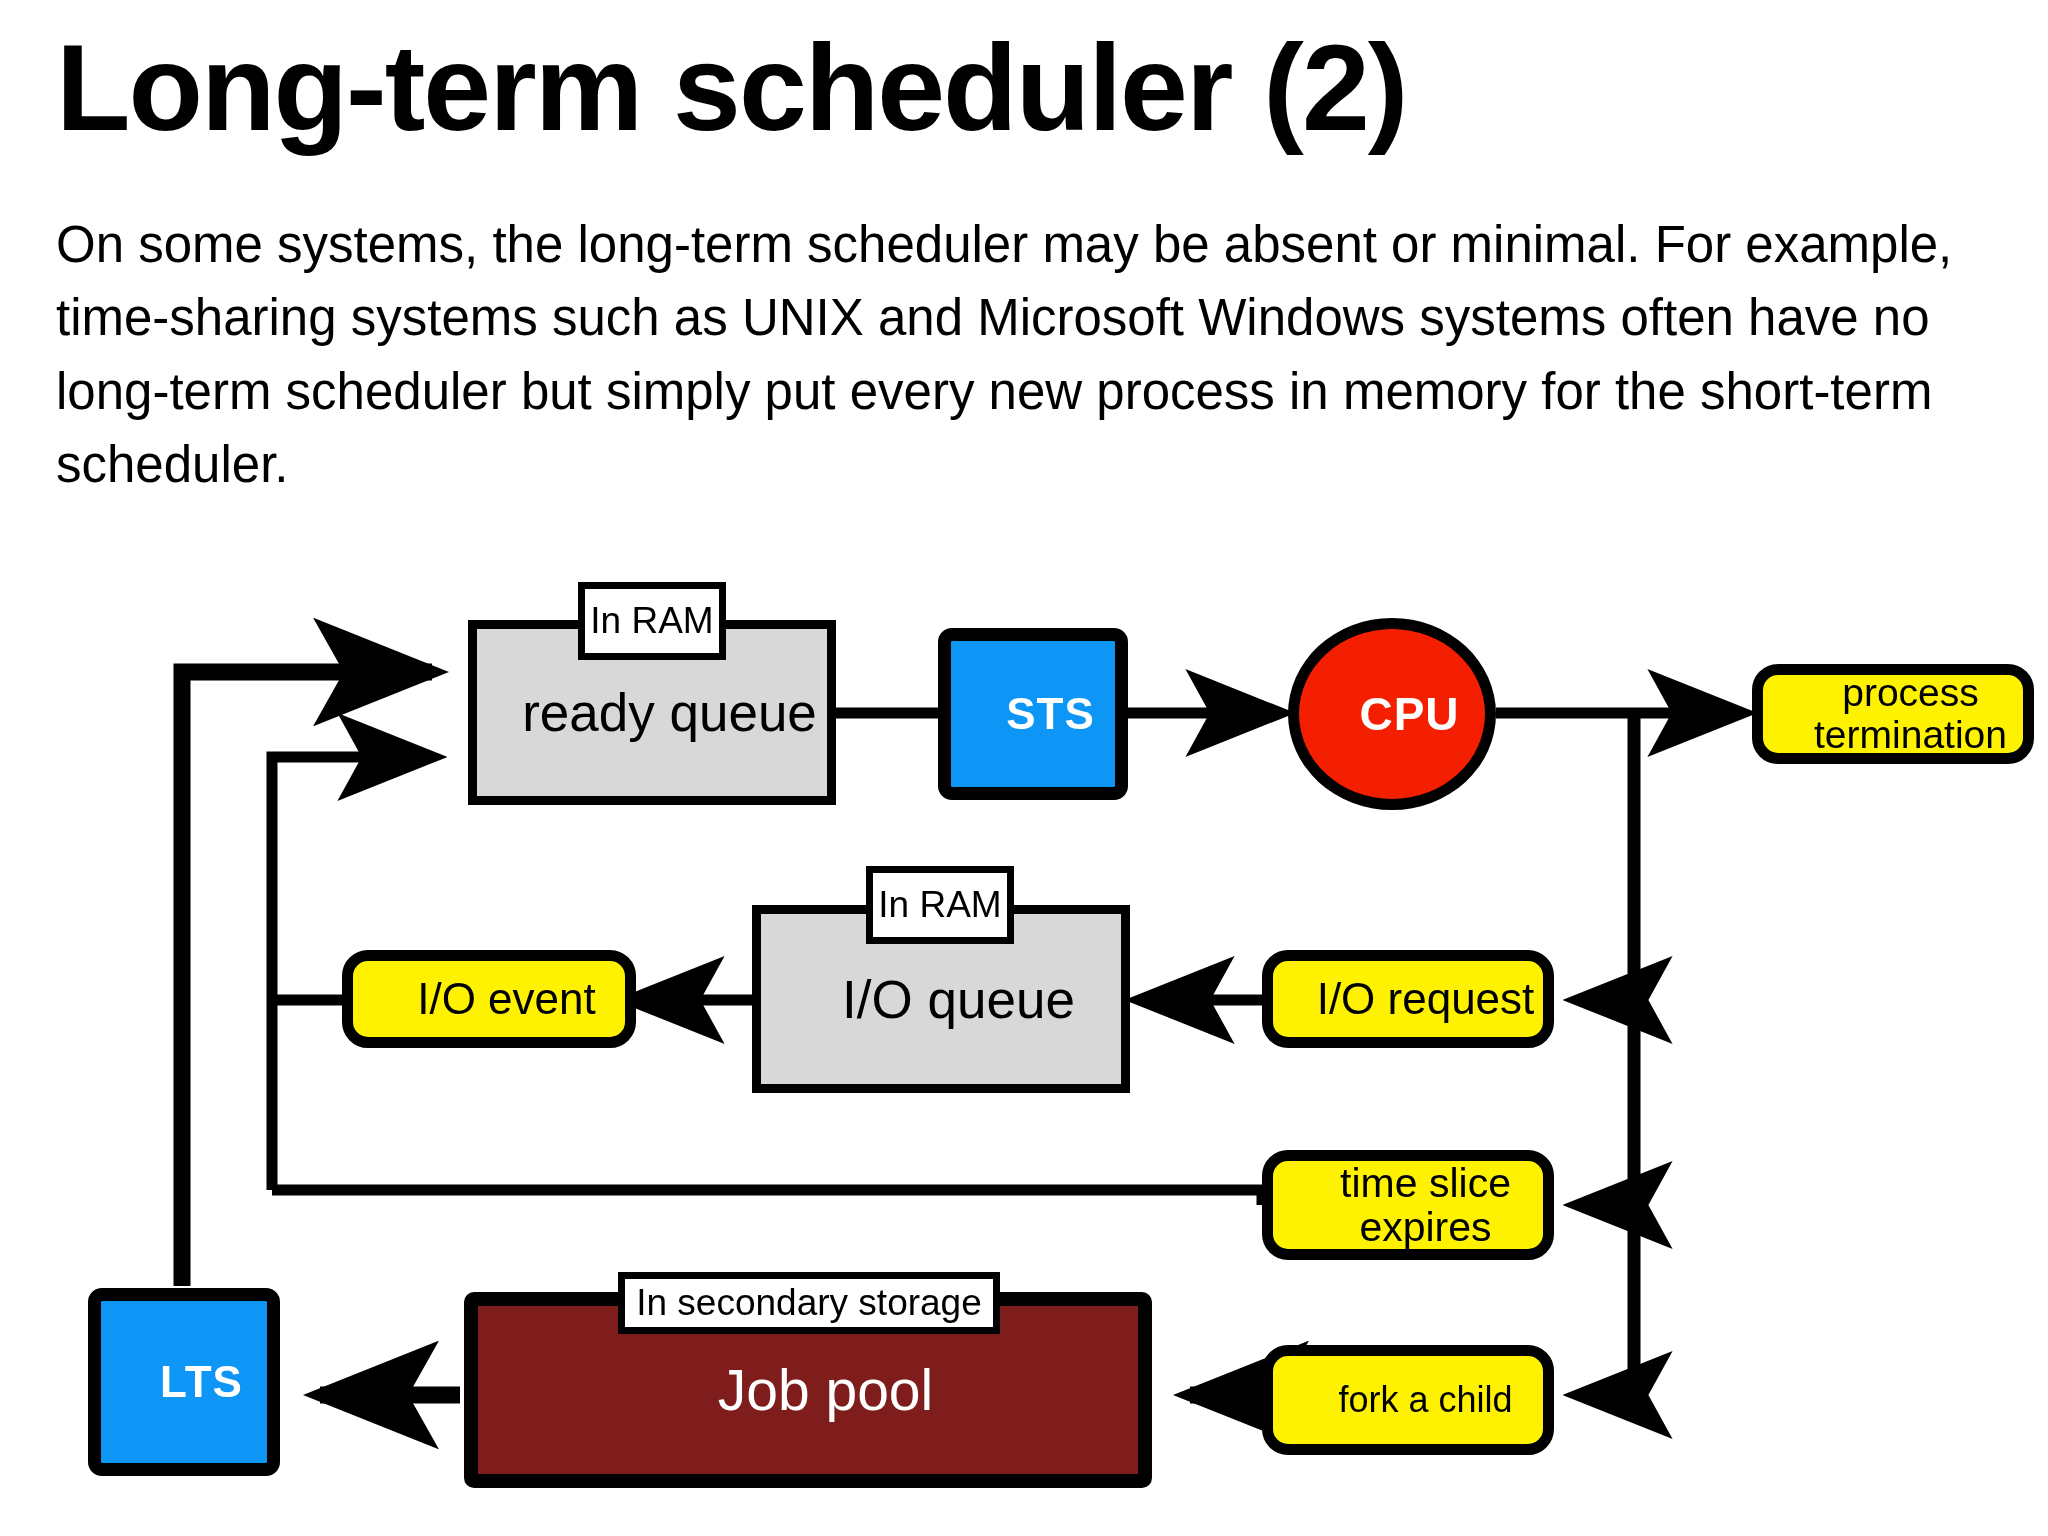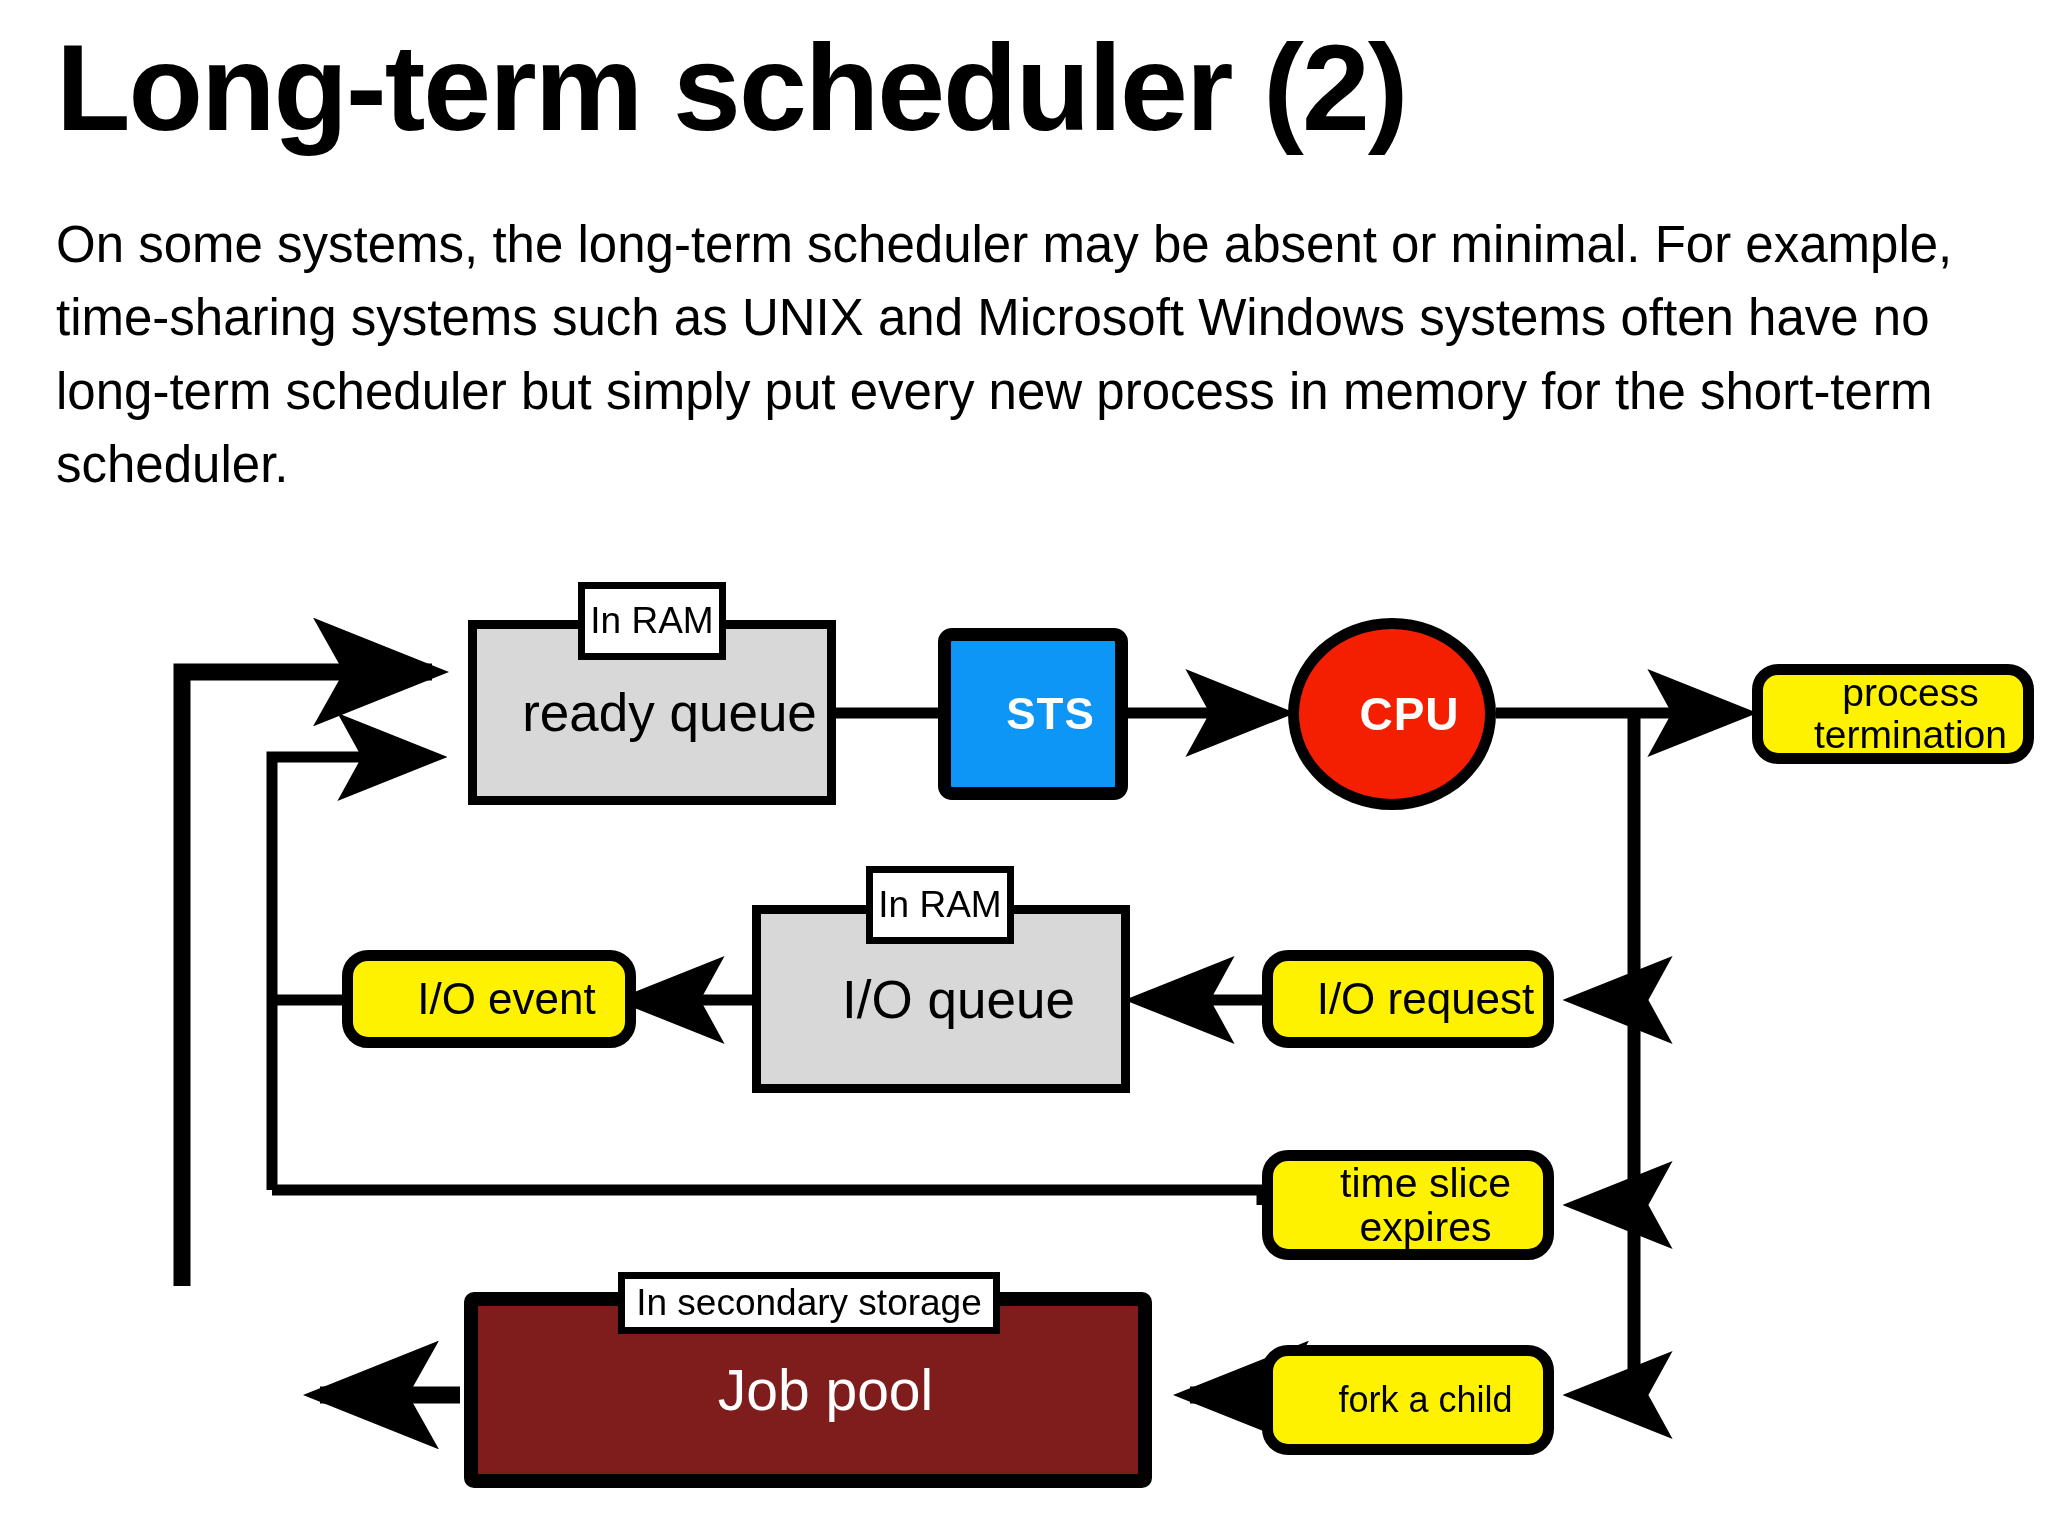--- a/index.html
+++ b/index.html
@@ -221,14 +221,17 @@
     <span>Job pool</span>
   </div>
   <div class="tag" style="left:618px; top:1272px; width:382px; height:62px;text-align:center;">
     <span>In secondary storage</span>
   </div>
 
   <div class="node pill" style="left:1262px; top:1345px; width:292px; height:110px; font-size:36px;">
     <span>fork a child</span>
   </div>
 
+  <div class="node sched" style="left:88px; top:1288px; width:192px; height:188px;">
+    <span>LTS</span>
+  </div>
 
 </div>
 
 </body></html>

